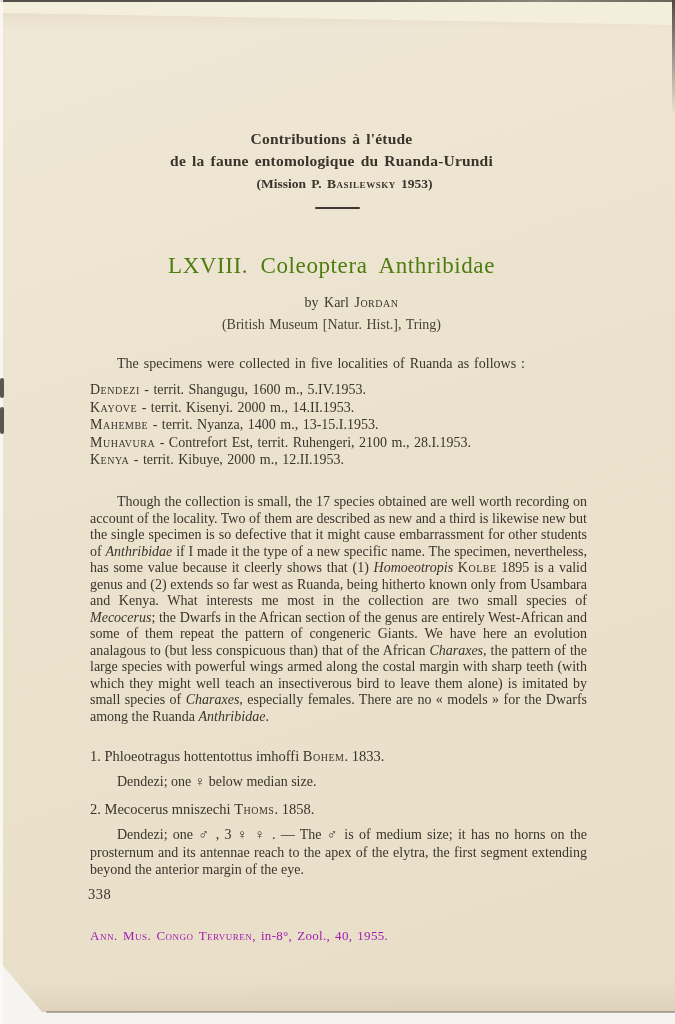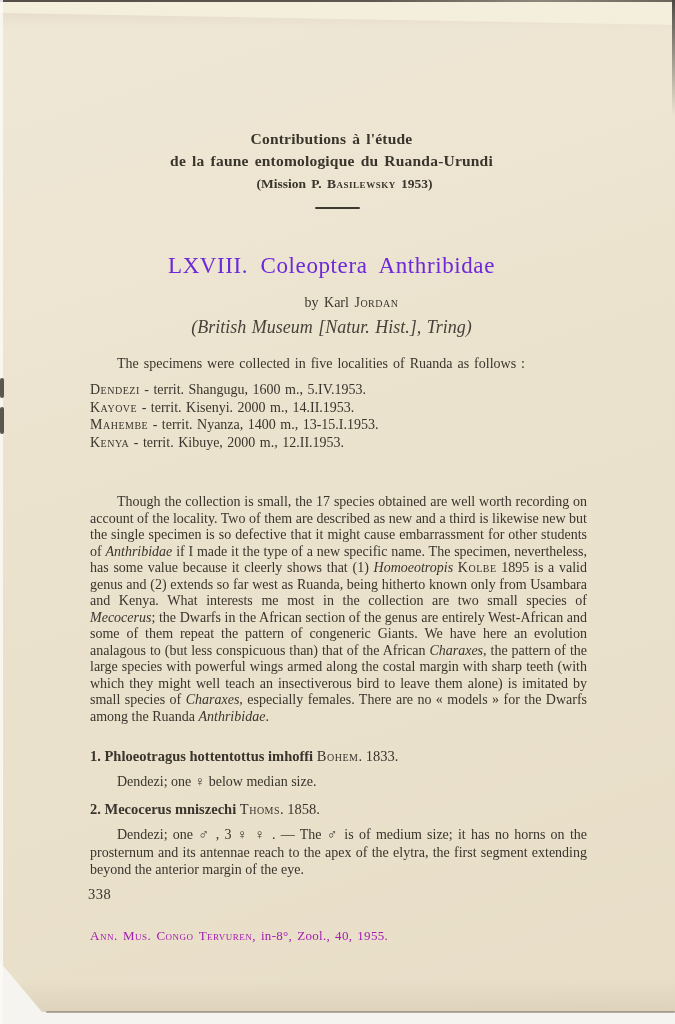--- a/index.html
+++ b/index.html
@@ -33,39 +33,39 @@
   .staple.s2{top:407px;height:27px;}
   .bottom-edge-line{position:absolute;top:1011px;left:46px;right:0;height:2px;z-index:2;
     background:#6e6456;opacity:.5;border-radius:1px;}
   
   .txt{position:absolute;z-index:4;}
   .centered{left:0;width:663px;text-align:center;}
   .c-header{top:128px;line-height:22px;font-weight:700;color:#3a352c;}
   .c-header .h1,.c-header .h2{font-size:15.5px;letter-spacing:.2px;word-spacing:2px;}
   .c-header .h3{font-size:13.5px;margin-top:1px;word-spacing:2px;padding-left:26px;}
   .head-rule{position:absolute;top:207px;left:315px;width:45px;height:2px;background:#3d3831;z-index:4;border-radius:1px;}
-  .main-title{top:253px;font-size:23px;letter-spacing:.6px;word-spacing:6px;color:#6d28d9;}
+  .main-title{top:253px;font-size:23px;letter-spacing:.6px;word-spacing:6px;color:#4d7c0f;}
   .byline{top:295px;font-size:14px;word-spacing:2px;color:#3c372f;margin-left:20px;}
-  .affil{top:317px;font-size:18px;color:#47423a;word-spacing:1px;font-style:italic;}
+  .affil{top:317px;font-size:14px;color:#47423a;word-spacing:1px;}
   .col{left:90px;width:497px;font-size:14px;}
   .intro{top:356px;text-indent:27px;word-spacing:1.5px;}
   .localities{top:381px;line-height:17.6px;word-spacing:1px;}
   .para1{top:474px;line-height:16.5px;text-align:justify;text-indent:27px;margin-top:20px;}
   .sec-heading{font-size:14.5px;}
   .sec1-h{top:748px;}
   .sec1-b{top:774px;text-indent:27px;}
   .sec2-h{top:801px;}
   .sec2-b{top:826px;line-height:17.6px;text-align:justify;text-indent:27px;}
   .pagenum{top:886px;left:88px;font-size:14.5px;letter-spacing:.5px;}
   .footer{top:928px;left:90px;font-size:13px;letter-spacing:.3px;word-spacing:1.5px;color:#a21caf;}
   
   .s-n{font-style:normal;}
   .s-i{font-style:italic;}
   .s-sc{font-variant:small-caps;letter-spacing:.5px;}
-  .s-b{font-weight:700;}
+  .s-b{font-weight:400;}
 </style>
 </head>
 <body>
 
 <div class="scan">
 
   <div class="behind-top"></div>
 
   <div class="page">
     <div class="top-shade"></div>
@@ -90,20 +90,21 @@
   <div class="txt centered main-title">LXVIII. Coleoptera Anthribidae</div>
   <div class="txt centered byline"><span class="s-n">by Karl </span><span class="s-sc">Jordan</span></div>
   <div class="txt centered affil">(British Museum [Natur. Hist.], Tring)</div>
 
   <div class="txt col intro">The specimens were collected in five localities of Ruanda as follows :</div>
 
   <div class="txt col localities">
     <div><span class="s-sc">Dendezi</span><span class="s-n"> - territ. Shangugu, 1600 m., 5.IV.1953.</span></div>
     <div><span class="s-sc">Kayove</span><span class="s-n"> - territ. Kisenyi. 2000 m., 14.II.1953.</span></div>
     <div><span class="s-sc">Mahembe</span><span class="s-n"> - territ. Nyanza, 1400 m., 13-15.I.1953.</span></div>
+    <div><span class="s-sc">Muhavura</span><span class="s-n"> - Contrefort Est, territ. Ruhengeri, 2100 m., 28.I.1953.</span></div>
     <div><span class="s-sc">Kenya</span><span class="s-n"> - territ. Kibuye, 2000 m., 12.II.1953.</span></div>
   </div>
 
   <div class="txt col para1"><span class="s-n">Though the collection is small, the 17 species obtained are well worth recording on account of the locality. Two of them are described as new and a third is likewise new but the single specimen is so defective that it might cause embarrassment for other students of </span><span class="s-i">Anthribidae</span><span class="s-n"> if I made it the type of a new specific name. The specimen, nevertheless, has some value because it cleerly shows that (1) </span><span class="s-i">Homoeotropis</span><span class="s-n"> </span><span class="s-sc">Kolbe</span><span class="s-n"> 1895 is a valid genus and (2) extends so far west as Ruanda, being hitherto known only from Usambara and Kenya. What interests me most in the collection are two small species of </span><span class="s-i">Mecocerus</span><span class="s-n">; the Dwarfs in the African section of the genus are entirely West-African and some of them repeat the pattern of congeneric Giants. We have here an evolution analagous to (but less conspicuous than) that of the African </span><span class="s-i">Charaxes</span><span class="s-n">, the pattern of the large species with powerful wings armed along the costal margin with sharp teeth (with which they might well teach an insectiverous bird to leave them alone) is imitated by small species of </span><span class="s-i">Charaxes</span><span class="s-n">, especially females. There are no « models » for the Dwarfs among the Ruanda </span><span class="s-i">Anthribidae</span><span class="s-n">.</span></div>
 
   <div class="txt col sec-heading sec1-h"><span class="s-b">1. Phloeotragus hottentottus imhoffi </span><span class="s-sc">Bohem</span><span class="s-n">. 1833.</span></div>
   <div class="txt col sec1-b"><span class="s-n">Dendezi; one ♀ below median size.</span></div>
 
   <div class="txt col sec-heading sec2-h"><span class="s-b">2. Mecocerus mniszechi </span><span class="s-sc">Thoms</span><span class="s-n">. 1858.</span></div>
   <div class="txt col sec2-b"><span class="s-n">Dendezi; one ♂ , 3 ♀ ♀ . — The ♂ is of medium size; it has no horns on the prosternum and its antennae reach to the apex of the elytra, the first segment extending beyond the anterior margin of the eye.</span></div>

